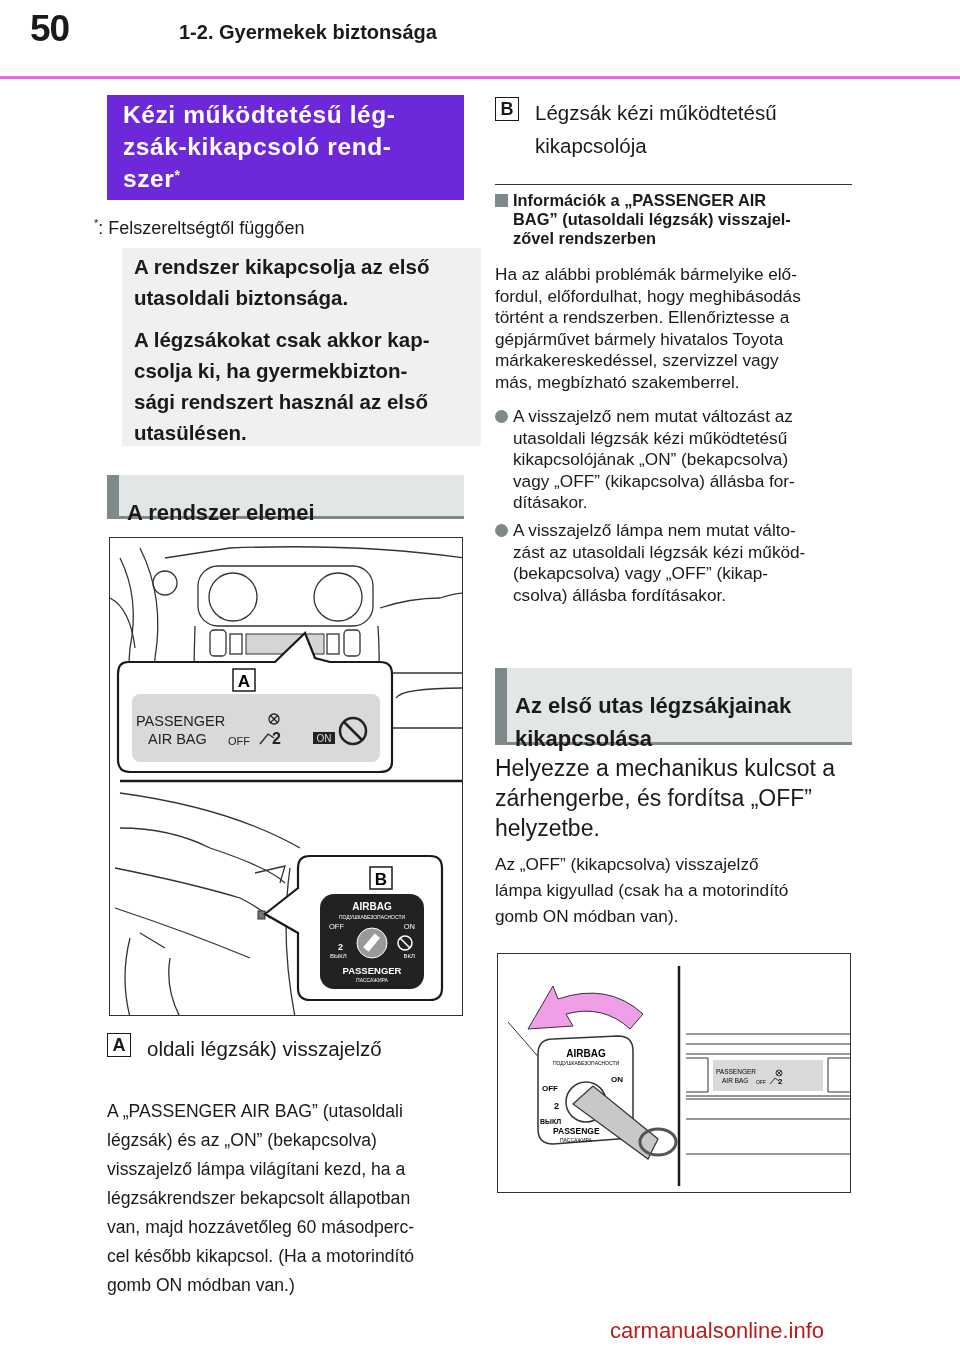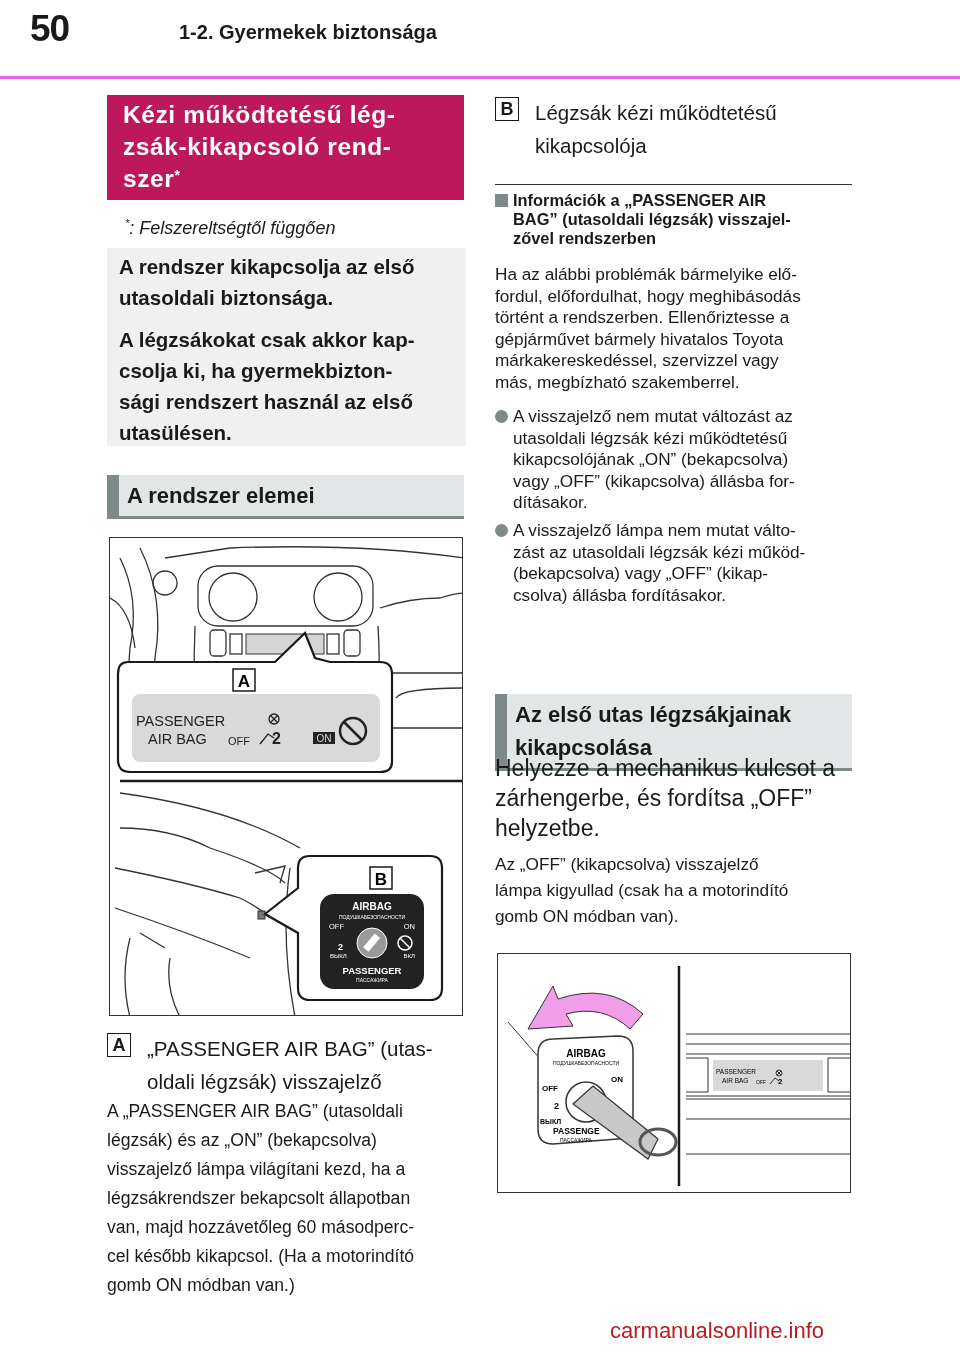--- a/index.html
+++ b/index.html
@@ -6,39 +6,39 @@
   body { width: 960px; height: 1352px; position: relative; overflow: hidden;
          font-family: "Liberation Sans", sans-serif; color: #1a1a1a; }
   .abs { position: absolute; }
 
   
   .page-num { left: 30px; top: 8px; font-size: 37px; font-weight: bold; letter-spacing: -1px; }
   .chapter { left: 179px; top: 21px; font-size: 20px; font-weight: bold; }
   .header-rule { left: 0; top: 76px; width: 960px; height: 3px; background: #e566f0; }
 
   
-  .title-box { left: 107px; top: 95px; width: 357px; height: 105px; background: #be185d;
+  .title-box { left: 107px; top: 95px; width: 357px; height: 105px; background: #6d28d9;
                color: #fff; font-weight: bold; font-size: 24.5px; line-height: 32px;
                padding: 4px 0 0 16px; box-sizing: border-box; letter-spacing: 0.6px; }
   .title-box sup { font-size: 14px; vertical-align: top; position: relative; top: -4px; }
 
-  .footnote { left: 125px; top: 217px; font-size: 18px; font-style: italic; }
+  .footnote { left: 94px; top: 217px; font-size: 18px; }
   .footnote sup { font-size: 11px; }
 
   
-  .info-box { left: 107px; top: 248px; width: 359px; height: 198px; background: #f0f0f0;
+  .info-box { left: 122px; top: 248px; width: 359px; height: 198px; background: #f0f0f0;
               padding: 3px 0 0 12px; box-sizing: border-box; font-weight: bold;
               font-size: 20.5px; line-height: 31px; }
   .info-box p { margin: 0 0 11px 0; }
 
   
   .sec-head { background: #e3e6e6; border-left: 12px solid #7e8a8a; border-bottom: 3px solid #7e8a8a;
-              box-sizing: border-box; font-weight: bold; font-size: 22px; line-height: 33px; padding: 4px 0 0 8px; }
+              box-sizing: border-box; font-weight: bold; font-size: 22px; line-height: 33px; padding: 21px 0 0 8px; }
   .sec1 { left: 107px; top: 475px; width: 357px; height: 44px; }
-  .sec2 { left: 495px; top: 694px; width: 357px; height: 77px; }
+  .sec2 { left: 495px; top: 668px; width: 357px; height: 77px; }
 
   
   .figure { border: 1.5px solid #333; box-sizing: border-box; background: #fff; overflow: hidden; }
   .fig1 { left: 109px; top: 537px; width: 354px; height: 479px; }
   .fig2 { left: 497px; top: 953px; width: 354px; height: 240px; }
 
   .label-box { display: inline-block; border: 1.5px solid #1a1a1a; font-weight: bold;
                width: 22px; height: 22px; line-height: 22px; text-align: center; font-size: 18px; }
 
   .item-a { left: 107px; top: 1032px; width: 365px; font-size: 20.5px; line-height: 33px; }
@@ -171,21 +171,20 @@
     <path d="M290 400 L300 410" stroke="#fff" stroke-width="1.5"></path>
     <text x="228" y="412" font-family="Liberation Sans, sans-serif" font-size="9" font-weight="bold" fill="#fff">2</text>
     <text x="262" y="436" font-family="Liberation Sans, sans-serif" font-size="9.5" font-weight="bold" fill="#fff" text-anchor="middle">PASSENGER</text>
     <text x="262" y="444" font-family="Liberation Sans, sans-serif" font-size="5" fill="#fff" text-anchor="middle">ПАССАЖИРА</text>
   </svg>
 </div>
 
 <div class="abs item-a">
   <span class="label-box">A</span>
   <div class="txt">
-    <div>„PASSENGER AIR BAG” (utas-</div>
     <div>oldali légzsák) visszajelző</div>
   </div>
 </div>
 
 <div class="abs body-a">
   <div>A „PASSENGER AIR BAG” (utasoldali</div>
   <div>légzsák) és az „ON” (bekapcsolva)</div>
   <div>visszajelző lámpa világítani kezd, ha a</div>
   <div>légzsákrendszer bekapcsolt állapotban</div>
   <div>van, majd hozzávetőleg 60 másodperc-</div>

